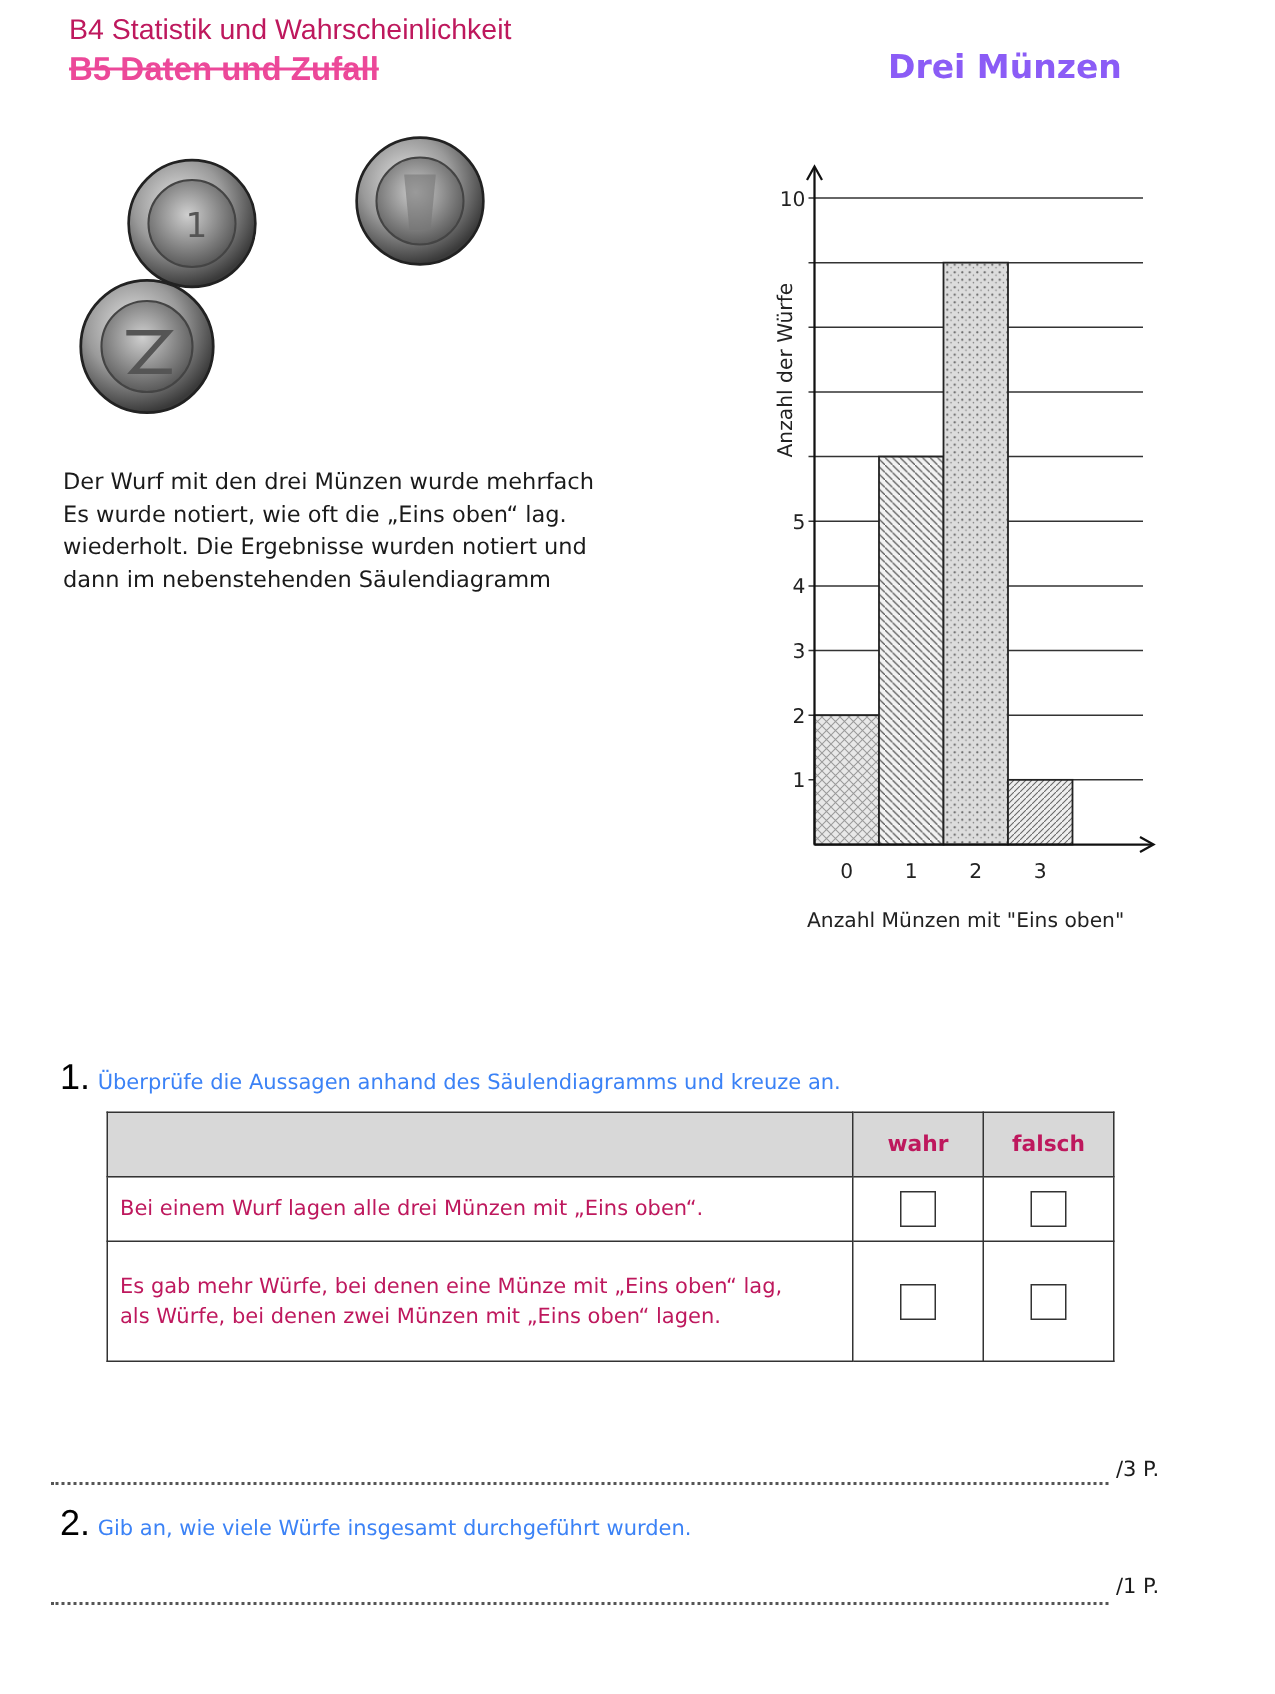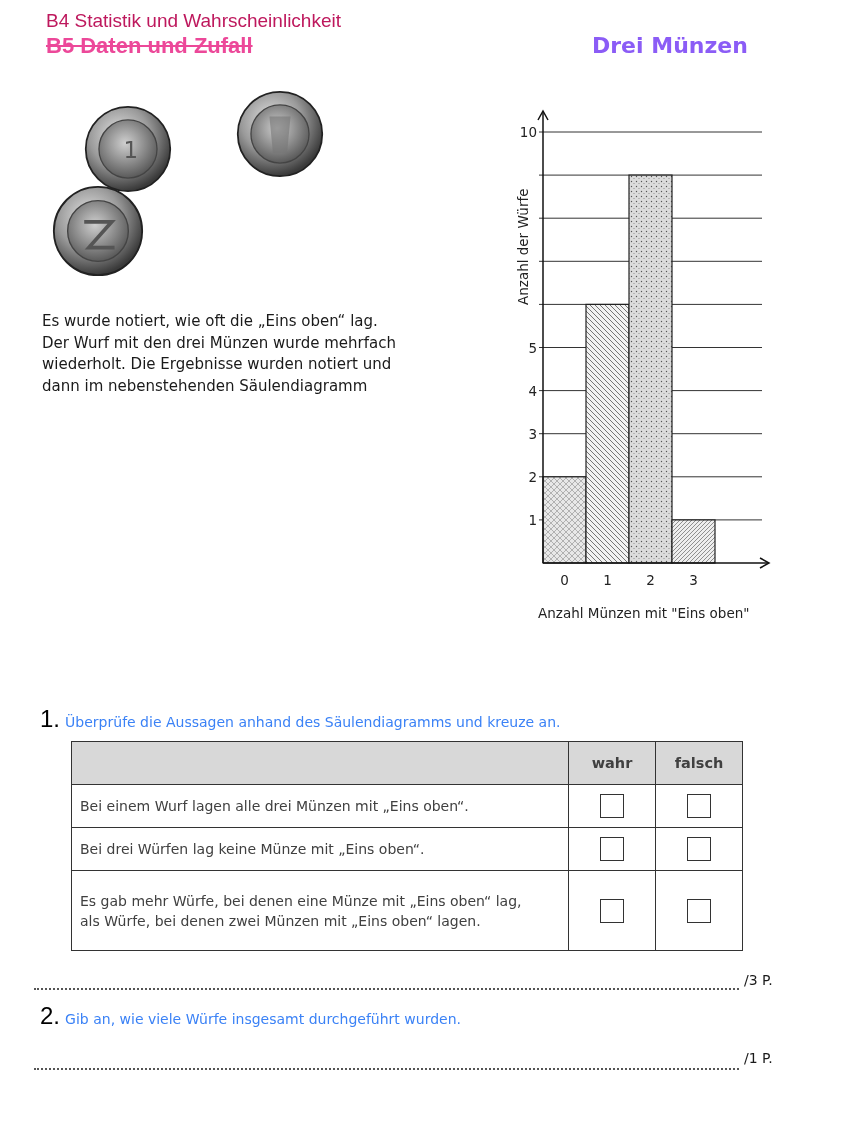--- a/index.html
+++ b/index.html
@@ -17,21 +17,21 @@
   #coin1 { left: 83px; top: 105px; width: 90px; height: 88px; }
   #coin2 { left: 235px; top: 90px; width: 90px; height: 88px; }
   #coin3 { left: 52px; top: 185px; width: 92px; height: 92px; }
   #chart { position: absolute; left: 500px; top: 100px; width: 300px; height: 530px; }
   .q-num { font-family: "Liberation Sans", sans-serif; font-size: 24px; color: #000; }
   .q-text { font-size: 14px; color: #3b82f6; }
   #q1 { left: 40px; top: 705px; }
   #q2 { left: 40px; top: 1002px; }
   table#stmt {
     position: absolute; left: 71px; top: 741px; width: 672px;
-    border-collapse: collapse; font-size: 14px; color: #404040;
+    border-collapse: collapse; font-size: 14px; color: #be185d;
   }
   table#stmt td, table#stmt th { border: 1.5px solid #333; }
   table#stmt th { height: 40px; background: #d8d8d8; font-weight: bold; font-size: 14.5px; }
   table#stmt td.s { padding: 4px 8px; }
   table#stmt td.c { width: 84px; text-align: center; }
   .cb { display: inline-block; width: 22px; height: 22px; border: 1.5px solid #333; background: #fff; vertical-align: middle; }
   .dotline { position: absolute; left: 34px; width: 705px; border-bottom: 2px dotted #555; }
   .points { position: absolute; font-size: 14px; color: #1a1a1a; margin-left: 44px; }
 </style>
 </head>
@@ -62,22 +62,22 @@
   <circle cx="50" cy="50" r="33" fill="url(#cgi)" stroke="#444" stroke-width="1.5"></circle>
   <path d="M38 30 L62 30 L58 72 L42 72 Z" fill="#777" opacity="0.6"></path>
 </svg>
 <svg class="coin" id="coin3" viewBox="0 0 100 100">
   <circle cx="50" cy="50" r="48" fill="url(#cg)" stroke="#222" stroke-width="2"></circle>
   <circle cx="50" cy="50" r="33" fill="url(#cgi)" stroke="#444" stroke-width="1.5"></circle>
   <path d="M35 40 L65 40 L40 68 L68 68" fill="none" stroke="#555" stroke-width="4"></path>
 </svg>
 
 <div class="abs" id="intro">
+  <div>Der Wurf mit den drei Münzen wurde mehrfach</div>
   <div>Es wurde notiert, wie oft die „Eins oben“ lag.</div>
-  <div>Der Wurf mit den drei Münzen wurde mehrfach</div>
   <div>wiederholt. Die Ergebnisse wurden notiert und</div>
   <div>dann im nebenstehenden Säulendiagramm</div>
 </div>
 
 <svg id="chart" viewBox="0 0 300 530" xmlns="http://www.w3.org/2000/svg">
   <defs>
     <pattern id="p-cross" width="6" height="6" patternUnits="userSpaceOnUse">
       <rect width="6" height="6" fill="#e8e8e8"></rect>
       <path d="M0 0 L6 6 M6 0 L0 6" stroke="#9a9a9a" stroke-width="0.7"></path>
     </pattern>
@@ -145,25 +145,20 @@
       <tr>
     <th></th>
     <th style="width:84px">wahr</th>
     <th style="width:84px">falsch</th>
   </tr>
   <tr style="height:43px">
     <td class="s">Bei einem Wurf lagen alle drei Münzen mit „Eins oben“.</td>
     <td class="c"><span class="cb"></span></td>
     <td class="c"><span class="cb"></span></td>
   </tr>
-  <tr style="height:43px">
-    <td class="s">Bei drei Würfen lag keine Münze mit „Eins oben“.</td>
-    <td class="c"><span class="cb"></span></td>
-    <td class="c"><span class="cb"></span></td>
-  </tr>
   <tr style="height:80px">
     <td class="s" style="line-height:20px; padding-right:30px">Es gab mehr Würfe, bei denen eine Münze mit „Eins oben“ lag, als Würfe, bei denen zwei Münzen mit „Eins oben“ lagen.</td>
     <td class="c"><span class="cb"></span></td>
     <td class="c"><span class="cb"></span></td>
   </tr>
 </tbody>
   </table>
 
 <div class="dotline" style="top:988px"></div>
 <div class="points" style="left:700px; top:972px">/3 P.</div>

